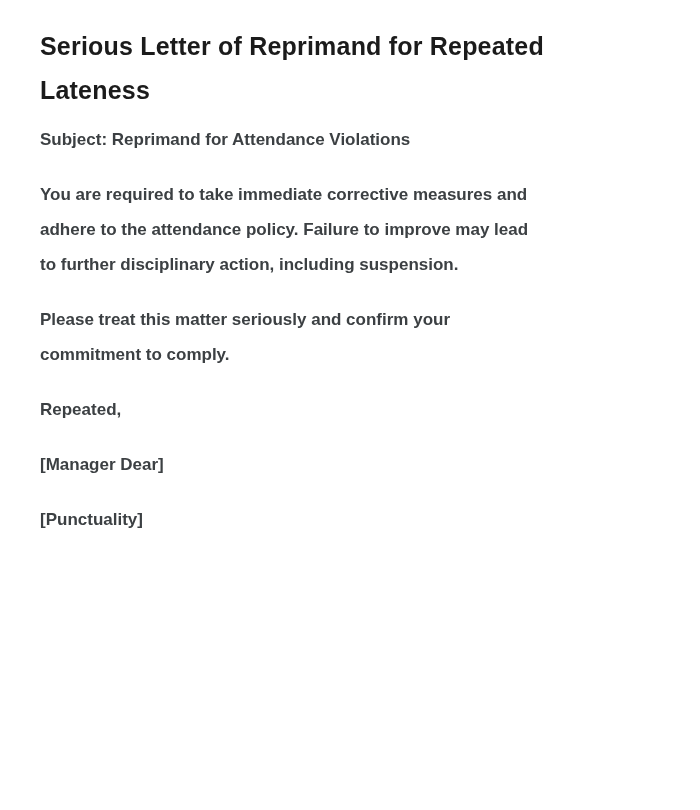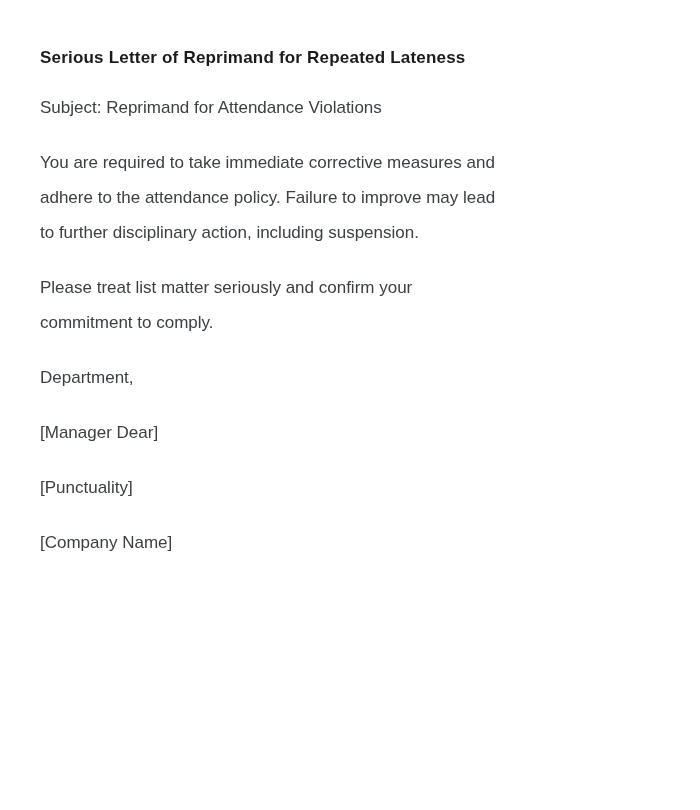--- a/index.html
+++ b/index.html
@@ -11,54 +11,53 @@
     position: relative;
     width: 700px;
     height: 810px;
     background: #ffffff;
     box-sizing: border-box;
     padding: 24px 40px 0 40px;
     overflow: hidden;
     font-family: "Liberation Sans", "DejaVu Sans", sans-serif;
   }
   .letter-title {
-    margin: 12px 0 10px 0;
-    font-size: 17px;
+    margin: 0 0 10px 0;
+    font-size: 25px;
     font-weight: 700;
     line-height: 44px;
     color: #1b1b1b;
     letter-spacing: 0.2px;
     white-space: pre-line;
   }
   .para {
     margin: 0 0 20px 0;
     font-size: 17px;
-    font-weight: 400;
+    font-weight: 700;
     line-height: 35px;
     color: #3c4043;
     white-space: pre-line;
   }
 </style>
 </head>
 <body>
 
 <div class="page">
   <h1 class="letter-title">Serious Letter of Reprimand for Repeated Lateness</h1>
 
   <p class="para">Subject: Reprimand for Attendance Violations</p>
 
 
 
   <p class="para">You are required to take immediate corrective measures and
 adhere to the attendance policy. Failure to improve may lead
 to further disciplinary action, including suspension.</p>
 
-  <p class="para">Please treat list matter seriously and confirm your
+  <p class="para">Please treat this matter seriously and confirm your
 commitment to comply.</p>
 
-  <p class="para">Department,</p>
+  <p class="para">Repeated,</p>
 
   <p class="para">[Manager Dear]</p>
 
   <p class="para">[Punctuality]</p>
 
-  <p class="para">[Company Name]</p>
 </div>
 
 </body></html>

